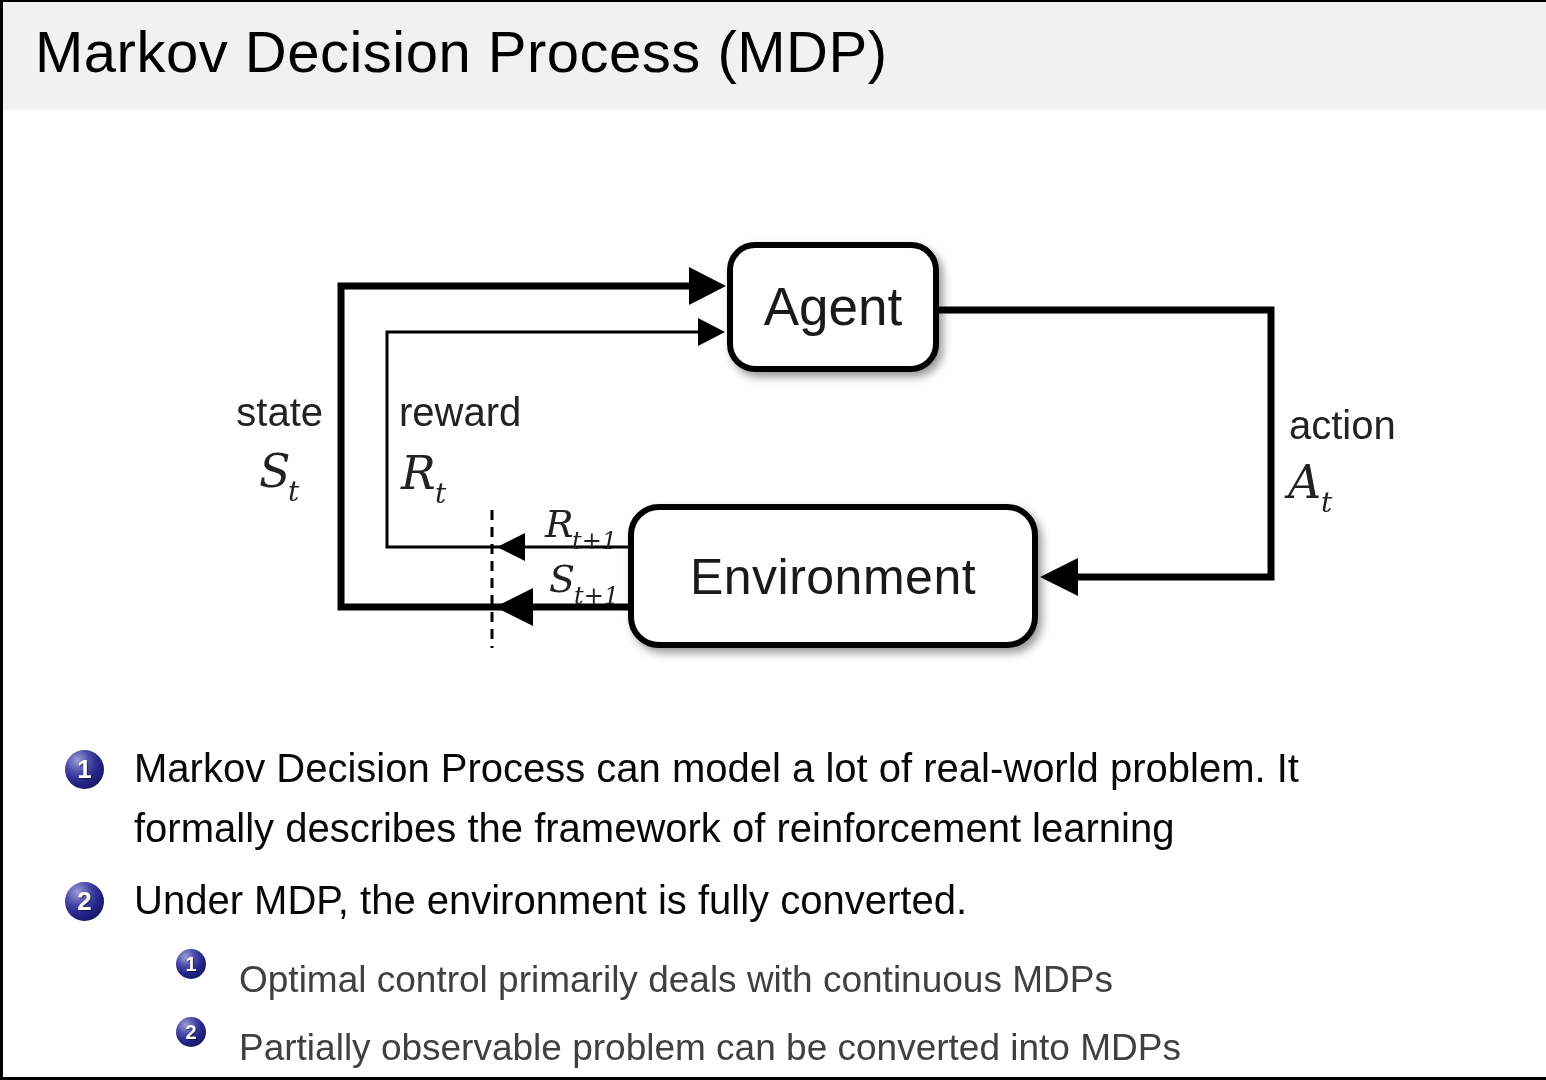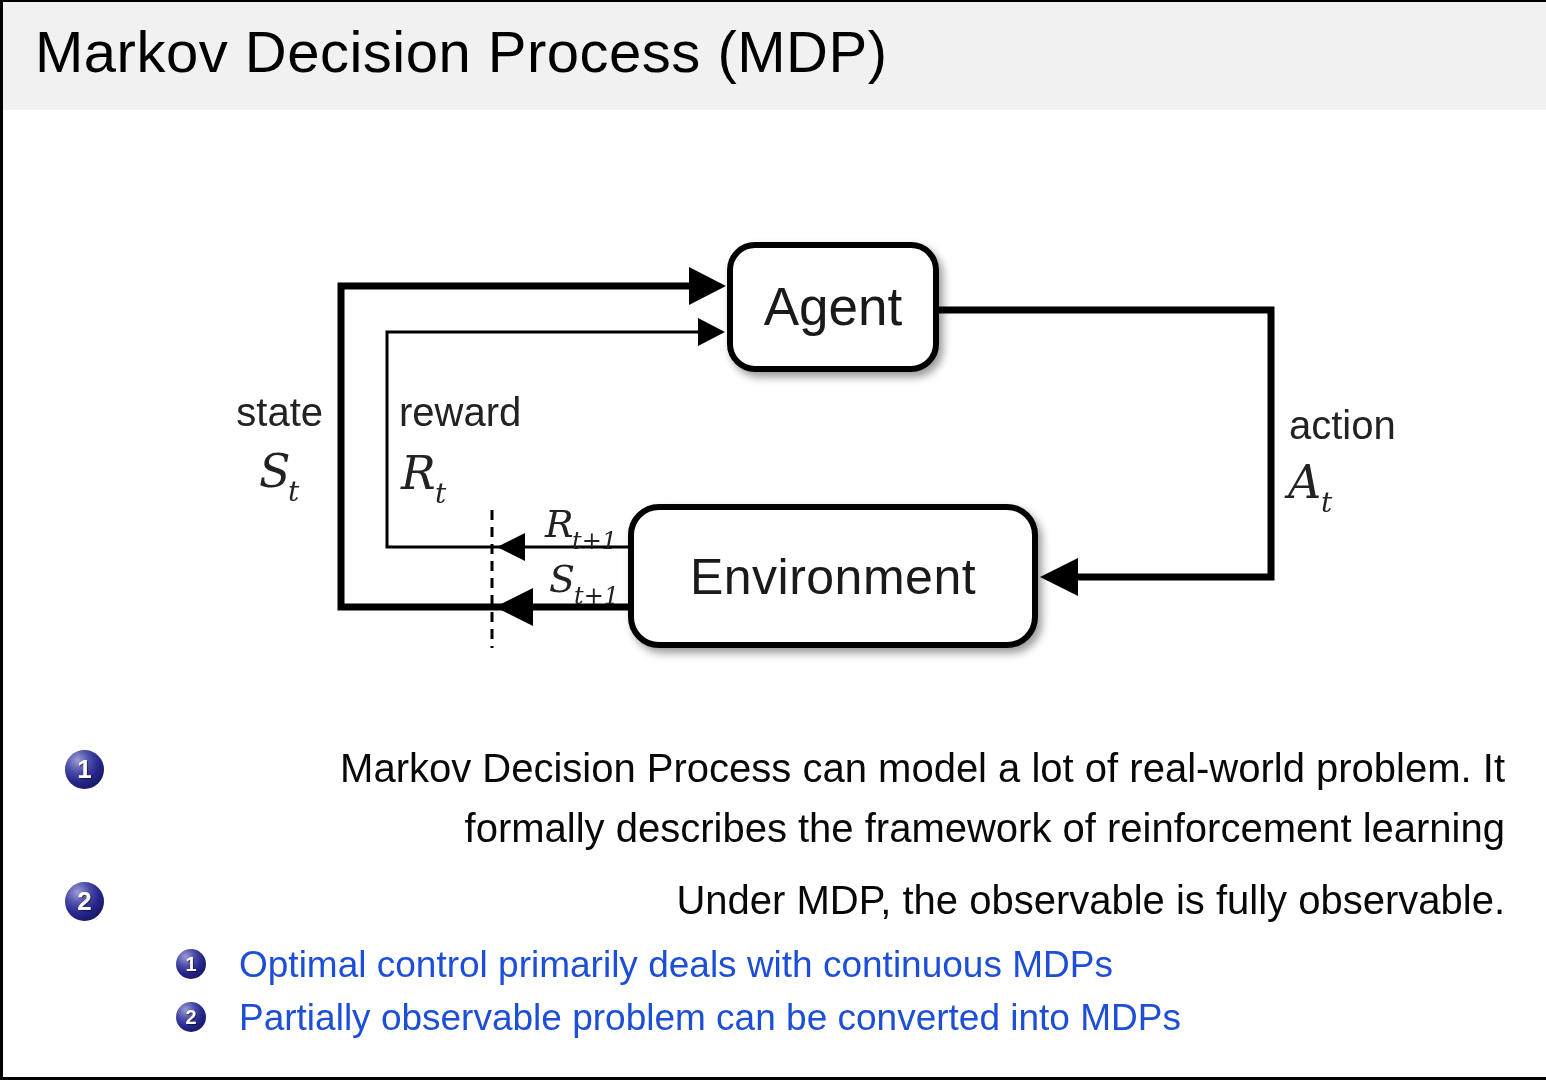--- a/index.html
+++ b/index.html
@@ -79,21 +79,20 @@
     text-shadow: 1px 1px 1px rgba(0,0,0,0.55);
     margin-top: 12px;
     margin-right: 30px;
   }
   .item-text {
     font-size: 40px;
     line-height: 60px;
     width: 1380px;
     white-space: pre-line;
     color: #080808;
-    text-align: right;
   }
   .subitems {
     margin-left: 111px;
     margin-top: 2px;
   }
   .subitem-row {
     display: flex;
     align-items: flex-start;
     margin-bottom: 7px;
   }
@@ -108,22 +107,23 @@
     font-weight: bold;
     line-height: 30px;
     text-align: center;
     text-shadow: 1px 1px 1px rgba(0,0,0,0.55);
     margin-top: 7px;
     margin-right: 33px;
   }
   .subitem-text {
     font-size: 37px;
     line-height: 46px;
-    color: #1d4ed8;
+    color: #404040;
     white-space: nowrap;
+    margin-top: 15px;
   }
 </style>
 </head>
 <body>
 
 <div class="slide">
 
   <div class="titlebar">
     <div class="title-text">Markov Decision Process (MDP)</div>
   </div>
@@ -176,21 +176,21 @@
   <div class="bullets">
 
     <div class="item-row">
       <div class="ball">1</div>
       <div class="item-text">Markov Decision Process can model a lot of real-world problem. It
 formally describes the framework of reinforcement learning</div>
     </div>
 
     <div class="item-row">
       <div class="ball">2</div>
-      <div class="item-text">Under MDP, the observable is fully observable.</div>
+      <div class="item-text">Under MDP, the environment is fully converted.</div>
     </div>
 
     <div class="subitems">
       <div class="subitem-row">
         <div class="ball-small">1</div>
         <div class="subitem-text">Optimal control primarily deals with continuous MDPs</div>
       </div>
       <div class="subitem-row">
         <div class="ball-small">2</div>
         <div class="subitem-text">Partially observable problem can be converted into MDPs</div>

